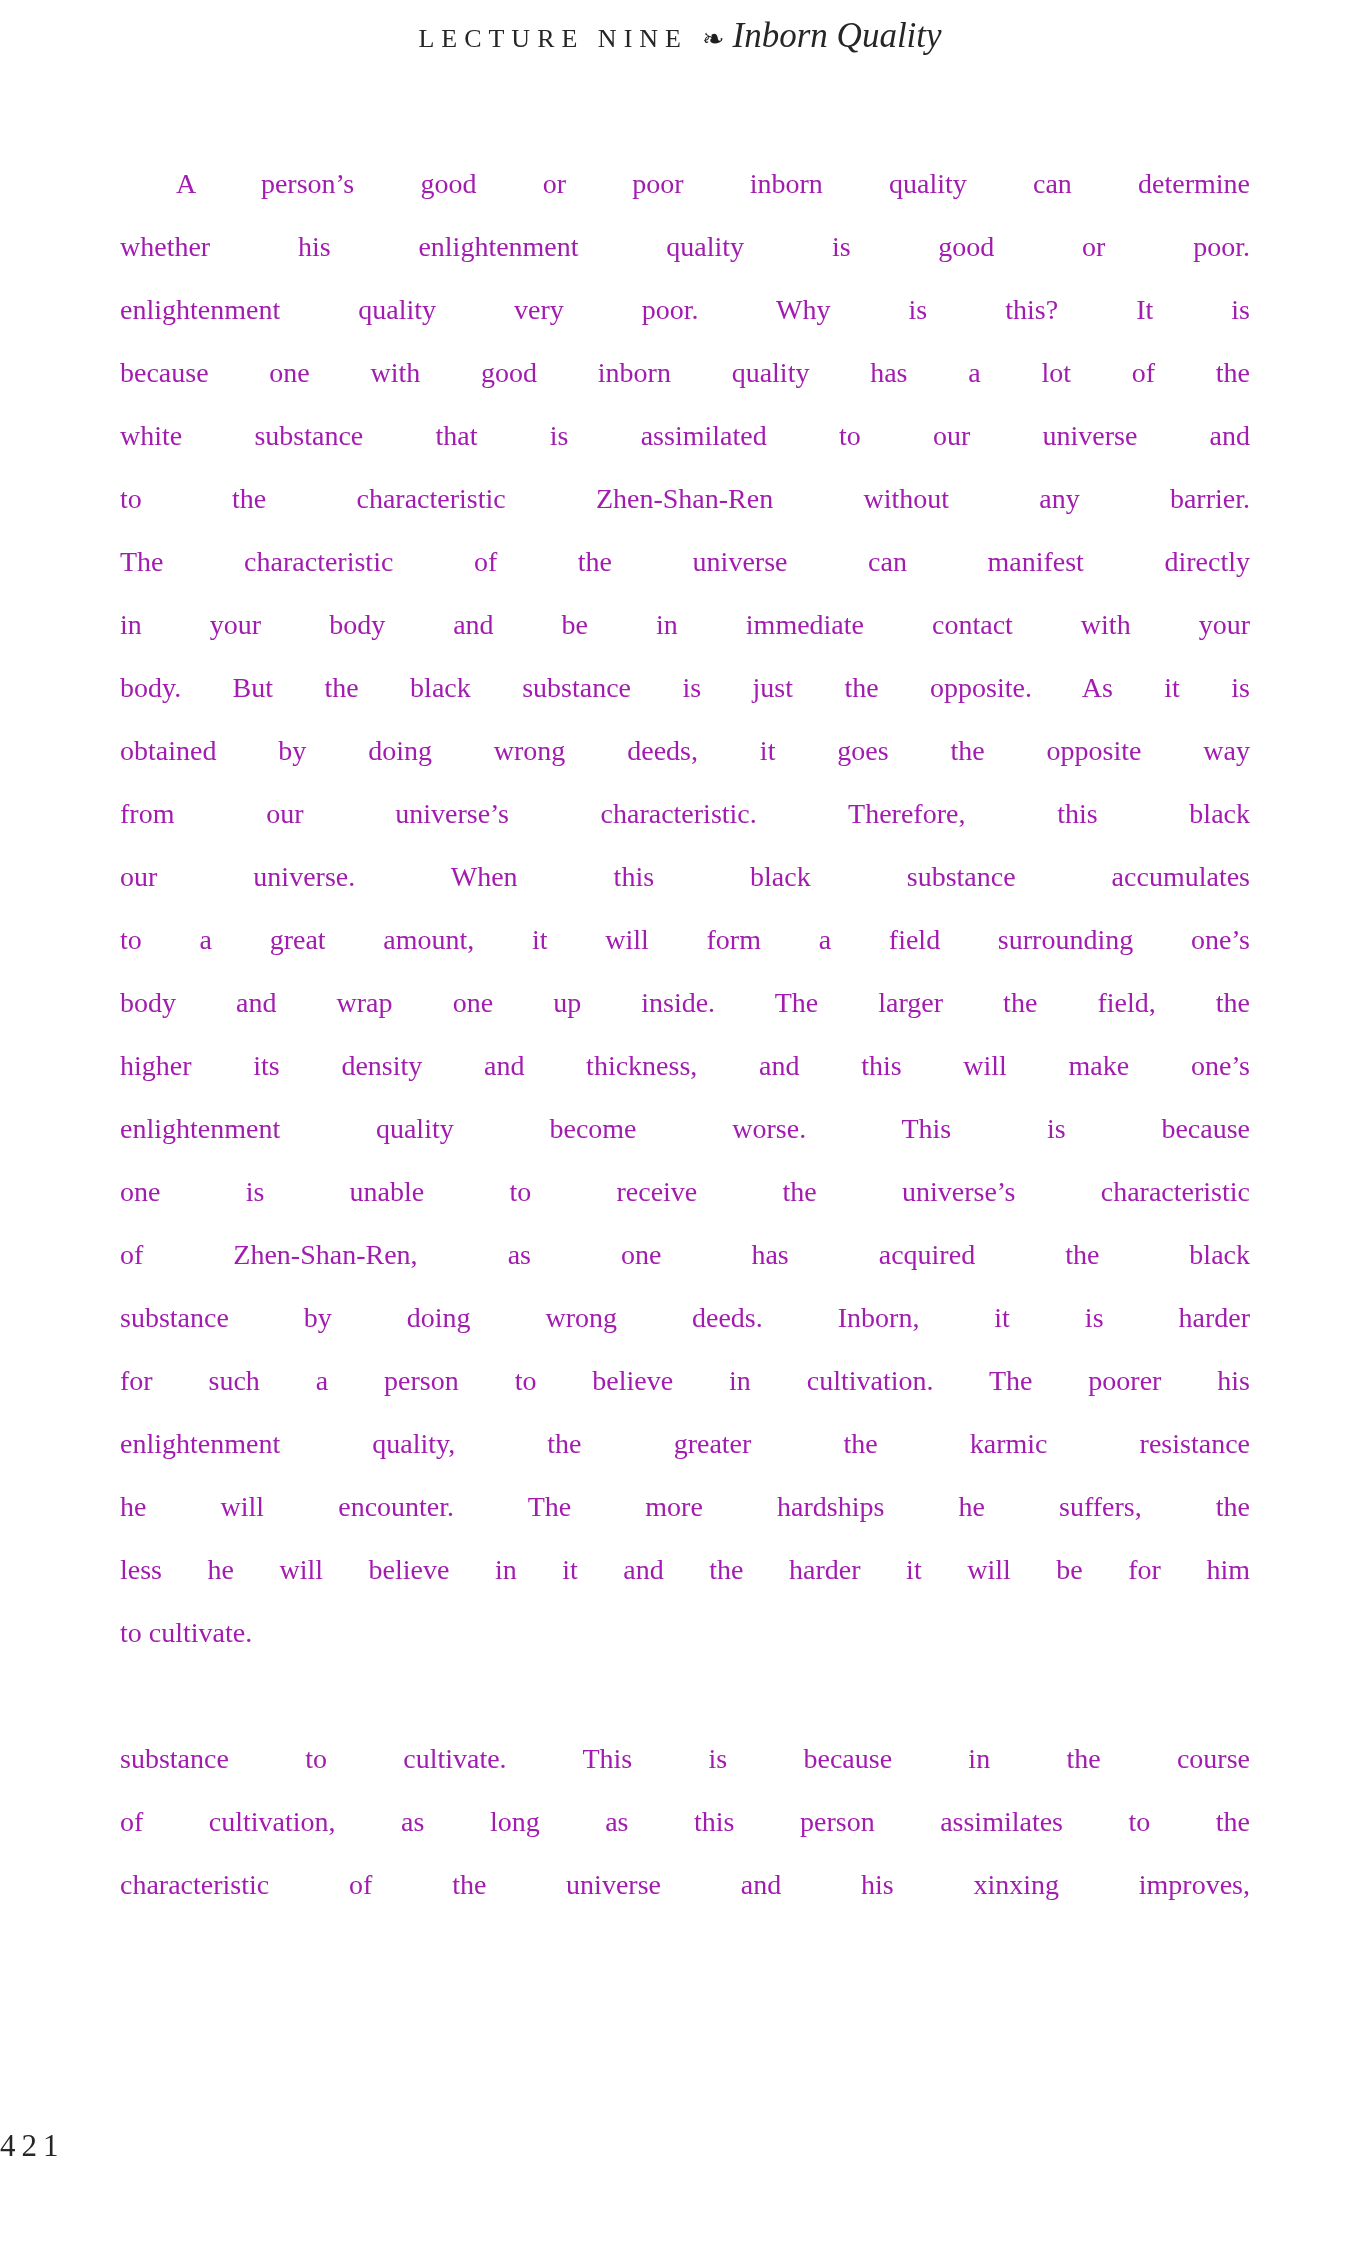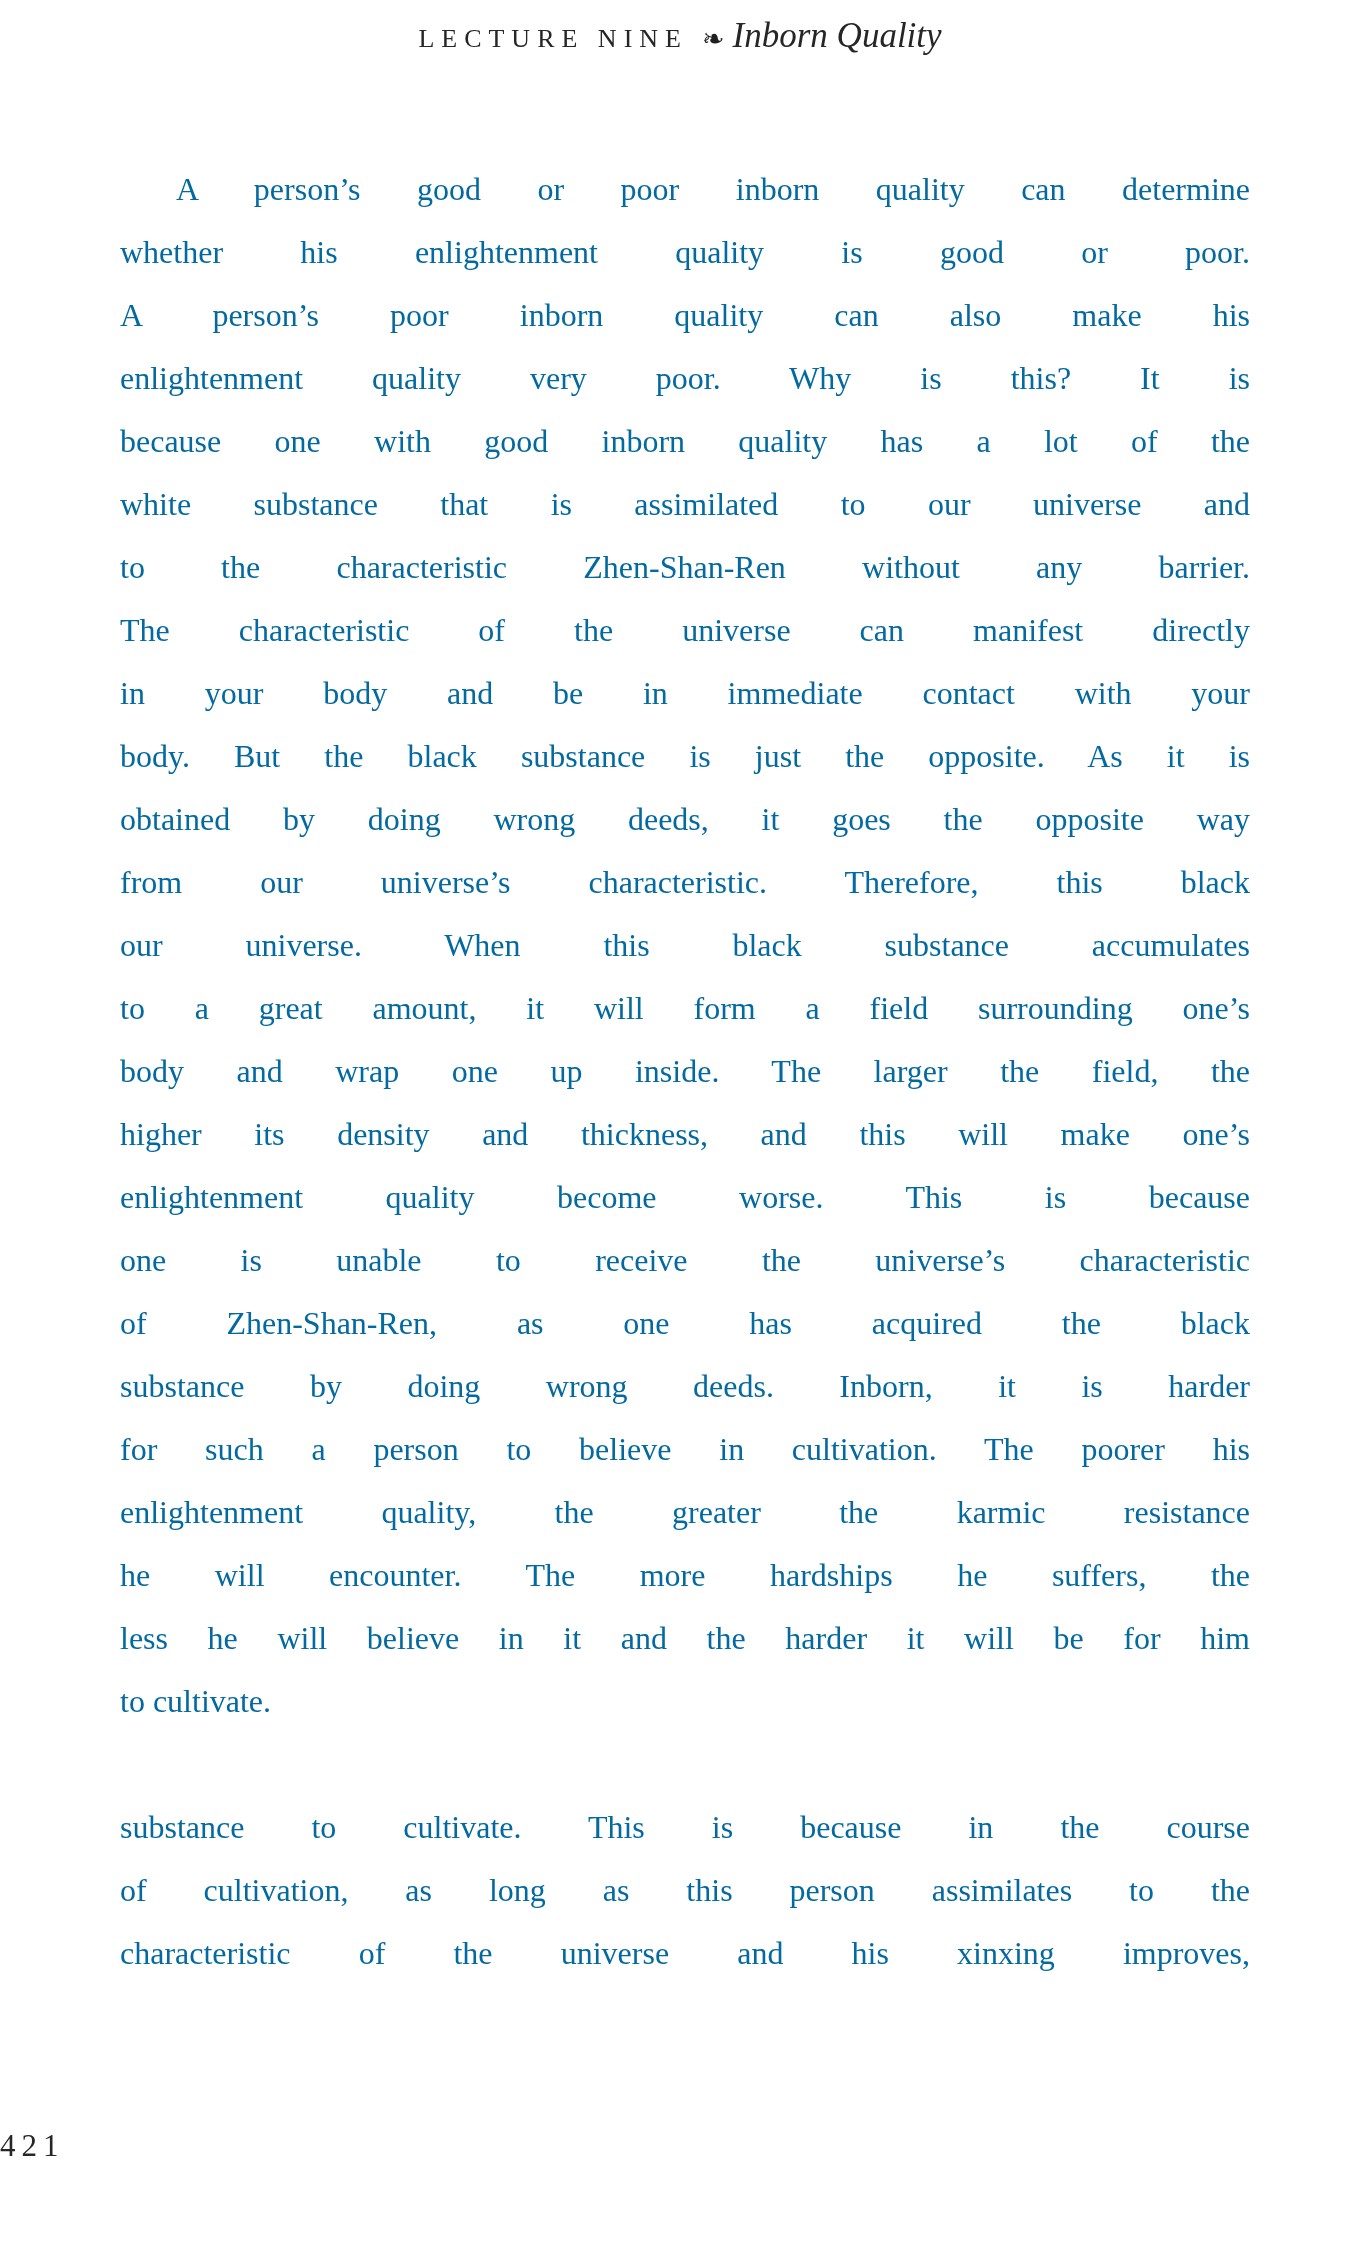--- a/index.html
+++ b/index.html
@@ -38,25 +38,25 @@
     top: 1px;
     color: #1f1f1f;
   }
   .header-title {
     font-style: italic;
     font-size: 35px;
   }
   .body-text {
     position: absolute;
     left: 120px;
-    top: 158px;
+    top: 152px;
     width: 1130px;
-    font-size: 32px;
+    font-size: 28px;
     line-height: 63px;
-    color: #0369a1;
+    color: #a21caf;
   }
   .paragraph + .paragraph {
     margin-top: 63px;
   }
   .line {
     text-align: justify;
     text-align-last: justify;
     white-space: nowrap;
   }
   .line.indent {
@@ -82,21 +82,20 @@
 <div class="page">
 
   <div class="running-header">
     <span class="header-caps">LECTURE NINE</span><span class="ornament">❧</span><span class="header-title">Inborn Quality</span>
   </div>
 
   <div class="body-text">
       <div class="paragraph">
         <div class="line indent">A person’s good or poor inborn quality can determine</div>
         <div class="line">whether his enlightenment quality is good or poor.</div>
-        <div class="line">A person’s poor inborn quality can also make his</div>
         <div class="line">enlightenment quality very poor. Why is this? It is</div>
         <div class="line">because one with good inborn quality has a lot of the</div>
         <div class="line">white substance that is assimilated to our universe and</div>
         <div class="line">to the characteristic Zhen-Shan-Ren without any barrier.</div>
         <div class="line">The characteristic of the universe can manifest directly</div>
         <div class="line">in your body and be in immediate contact with your</div>
         <div class="line">body. But the black substance is just the opposite. As it is</div>
         <div class="line">obtained by doing wrong deeds, it goes the opposite way</div>
         <div class="line">from our universe’s characteristic. Therefore, this black</div>
         <div class="line">our universe. When this black substance accumulates</div>

